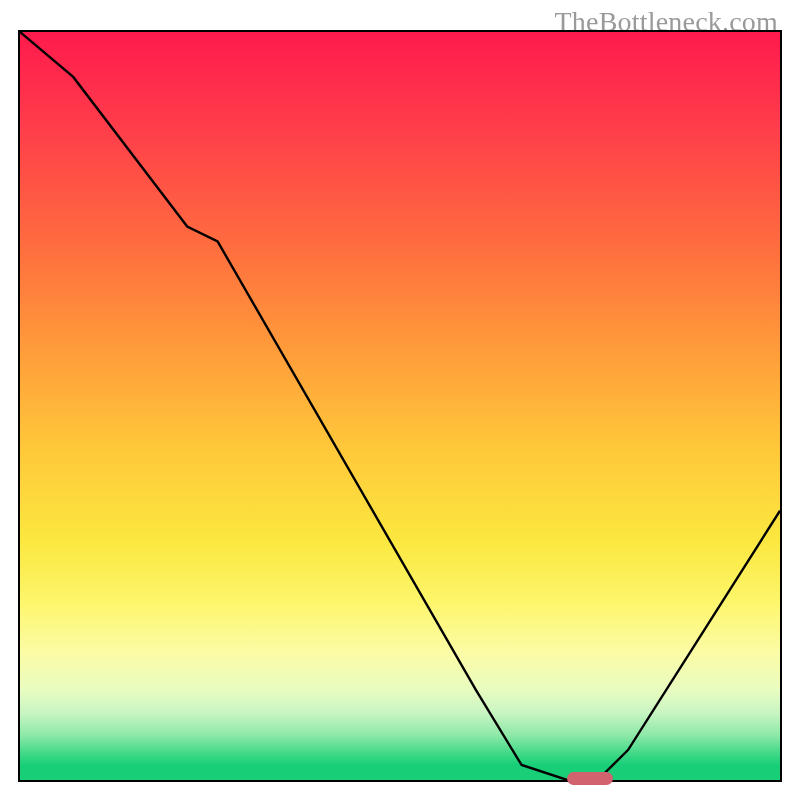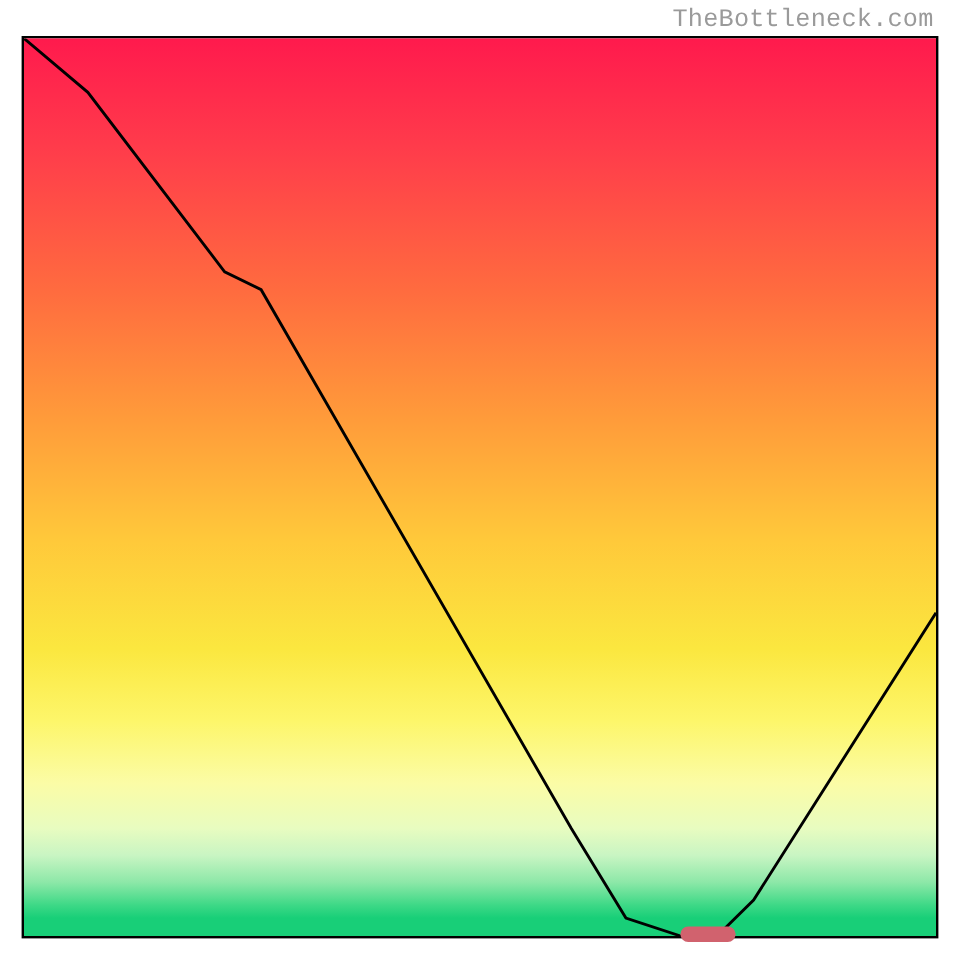--- a/index.html
+++ b/index.html
@@ -53,22 +53,22 @@
     position: absolute;
     width: 40px;
     height: 13px;
     background: #d1626e;
     border-radius: 7px;
   }
   .watermark {
     position: absolute;
     top: 6px;
     right: 22px;
-    font-family: Liberation Mono, monospace;
-    font-size: 21px;
+    font-family: Liberation Serif, serif;
+    font-size: 28px;
     color: #9a9a9a;
     letter-spacing: 0.2px;
   }
 </style>
 </head>
 <body>
 
 <div class="watermark">TheBottleneck.com</div>
 
 <div class="frame">

